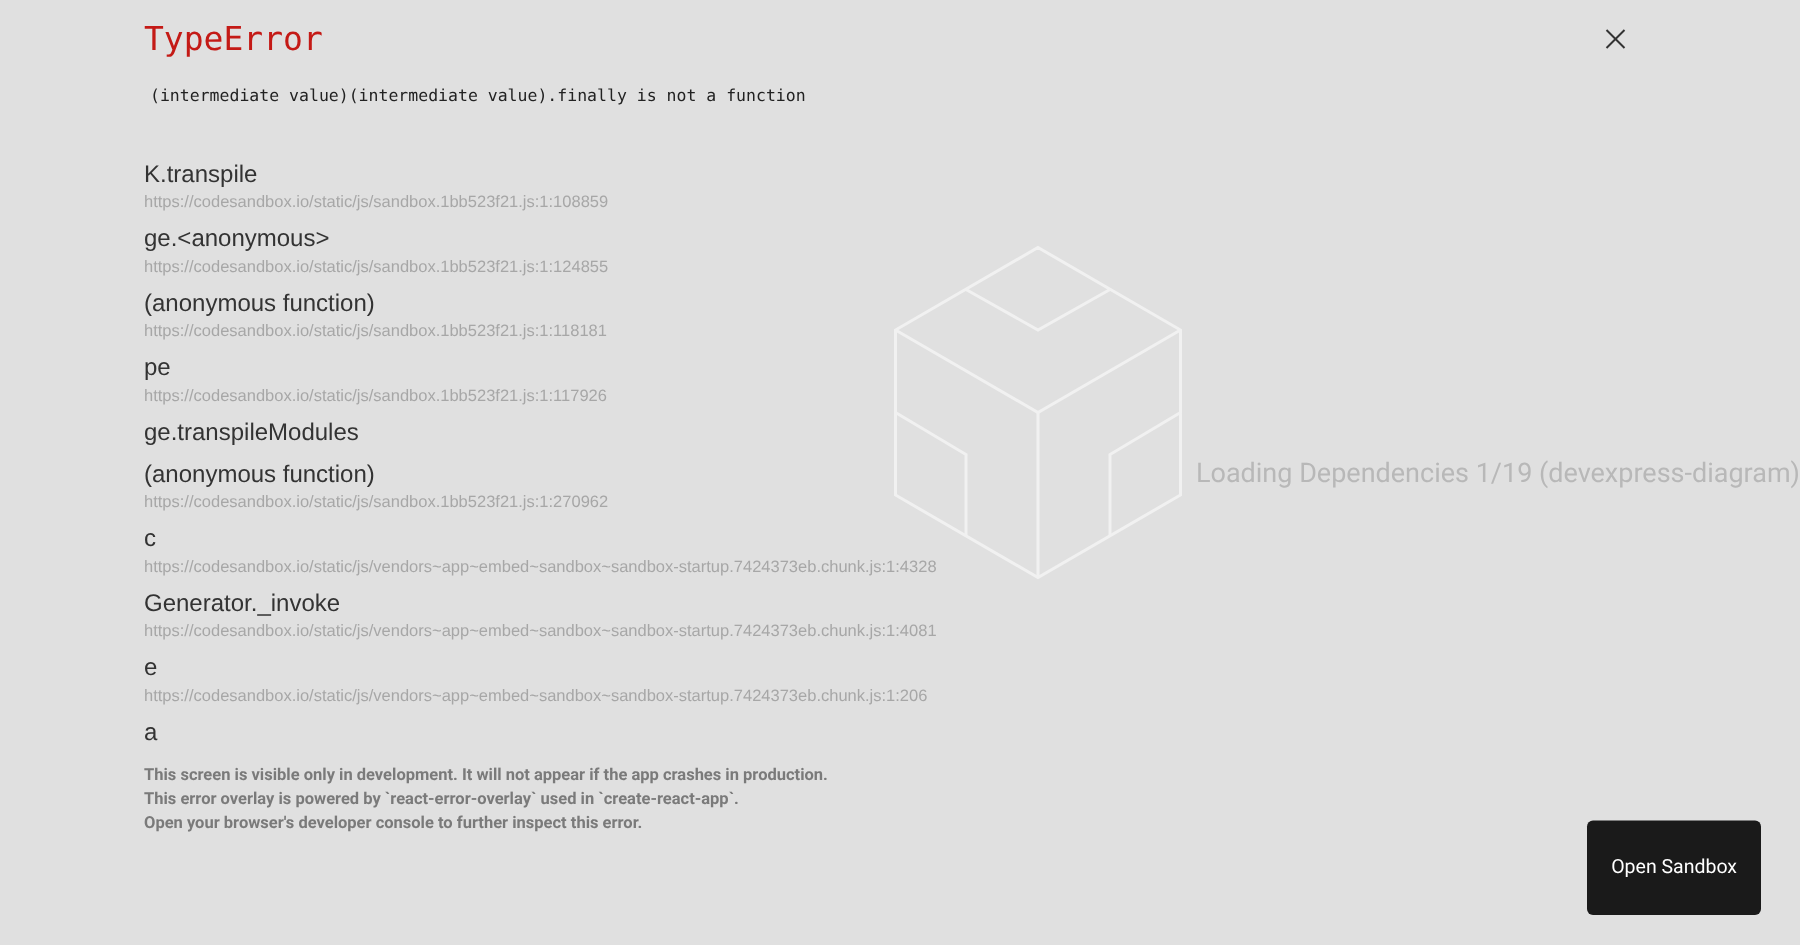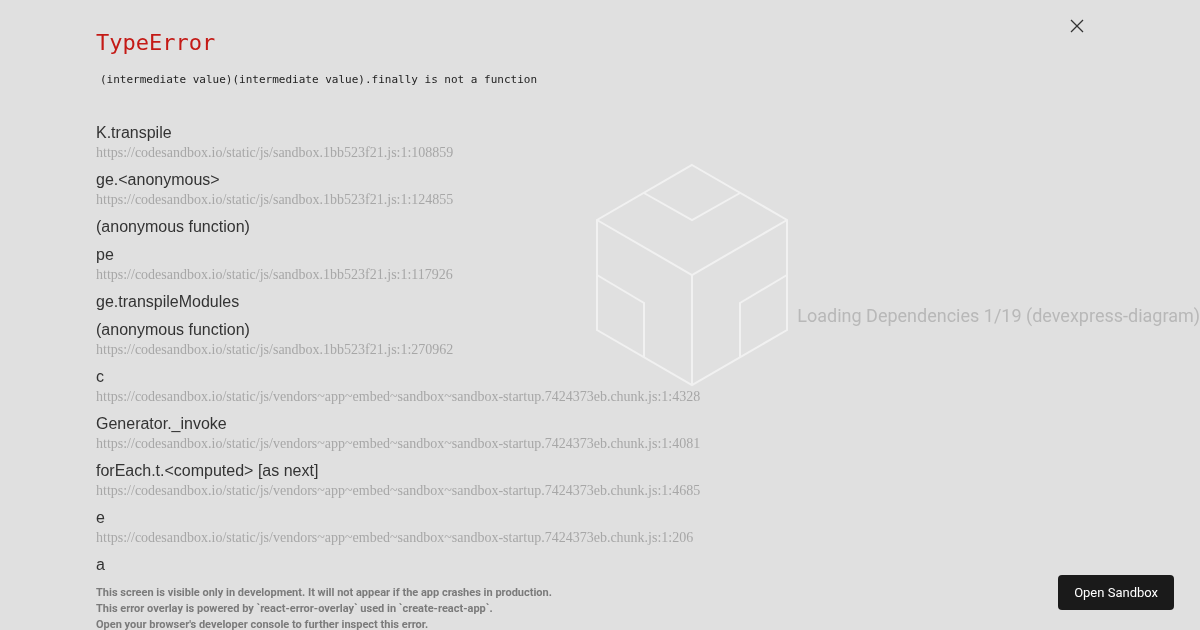--- a/index.html
+++ b/index.html
@@ -27,21 +27,21 @@
     margin-top: -50px;
   }
   .bg-text {
     color: #b8b8b8;
     font-size: 18px;
     font-weight: 400;
   }
   .overlay {
     position: absolute;
     top: 0; left: 0; right: 0; bottom: 0;
-    padding: 30px 96px 16px 96px;
+    padding: 14px 96px 16px 96px;
     overflow: hidden;
   }
   .close-btn {
     position: absolute;
     top: 18px;
     right: 110px;
     width: 20px;
     height: 20px;
     cursor: pointer;
     color: #333;
@@ -70,43 +70,43 @@
     display: flex;
     flex-direction: column;
     gap: 3px;
   }
   .frame-fn {
     font-family: Liberation Sans, sans-serif;
     font-size: 16px;
     color: #333;
   }
   .frame-loc {
-    font-family: Liberation Serif, serif;
-    font-size: 14px;
+    font-family: Liberation Sans, sans-serif;
+    font-size: 11px;
     color: #a7a7a7;
   }
   .footer-notes {
     margin-top: 12px;
     display: flex;
     flex-direction: column;
     gap: 3px;
     font-weight: bold;
   }
   .footer-line {
     font-size: 11px;
     color: #7a7a7a;
   }
   .open-sandbox {
     position: absolute;
     bottom: 20px;
     right: 26px;
     background: #1a1a1a;
     color: #fff;
     border-radius: 4px;
-    padding: 10px 16px;
+    padding: 24px 16px;
     font-size: 13px;
     font-weight: 400;
     cursor: pointer;
   }
 </style>
 </head>
 <body>
 
 <div class="bg-loading">
   <div class="bg-logo">
@@ -137,43 +137,40 @@
       <div class="frame">
         <div class="frame-fn">K.transpile</div>
         <div class="frame-loc">https://codesandbox.io/static/js/sandbox.1bb523f21.js:1:108859</div>
       </div>
       <div class="frame">
         <div class="frame-fn">ge.&lt;anonymous&gt;</div>
         <div class="frame-loc">https://codesandbox.io/static/js/sandbox.1bb523f21.js:1:124855</div>
       </div>
       <div class="frame">
         <div class="frame-fn">(anonymous function)</div>
+        <div class="frame-loc">https://codesandbox.io/static/js/sandbox.1bb523f21.js:1:118181</div>
       </div>
       <div class="frame">
         <div class="frame-fn">pe</div>
         <div class="frame-loc">https://codesandbox.io/static/js/sandbox.1bb523f21.js:1:117926</div>
       </div>
       <div class="frame">
         <div class="frame-fn">ge.transpileModules</div>
       </div>
       <div class="frame">
         <div class="frame-fn">(anonymous function)</div>
         <div class="frame-loc">https://codesandbox.io/static/js/sandbox.1bb523f21.js:1:270962</div>
       </div>
       <div class="frame">
         <div class="frame-fn">c</div>
         <div class="frame-loc">https://codesandbox.io/static/js/vendors~app~embed~sandbox~sandbox-startup.7424373eb.chunk.js:1:4328</div>
       </div>
       <div class="frame">
         <div class="frame-fn">Generator._invoke</div>
         <div class="frame-loc">https://codesandbox.io/static/js/vendors~app~embed~sandbox~sandbox-startup.7424373eb.chunk.js:1:4081</div>
-      </div>
-      <div class="frame">
-        <div class="frame-fn">forEach.t.&lt;computed&gt; [as next]</div>
-        <div class="frame-loc">https://codesandbox.io/static/js/vendors~app~embed~sandbox~sandbox-startup.7424373eb.chunk.js:1:4685</div>
       </div>
       <div class="frame">
         <div class="frame-fn">e</div>
         <div class="frame-loc">https://codesandbox.io/static/js/vendors~app~embed~sandbox~sandbox-startup.7424373eb.chunk.js:1:206</div>
       </div>
       <div class="frame">
         <div class="frame-fn">a</div>
       </div>
     </div>
 

